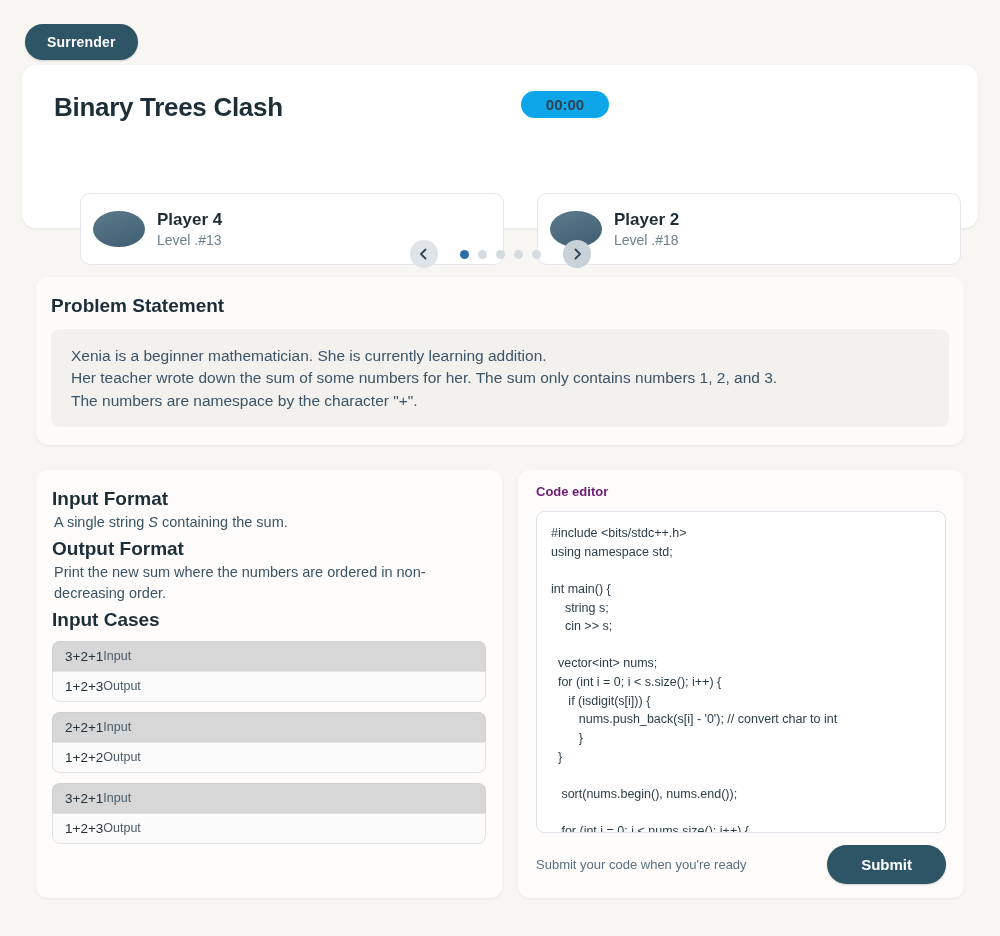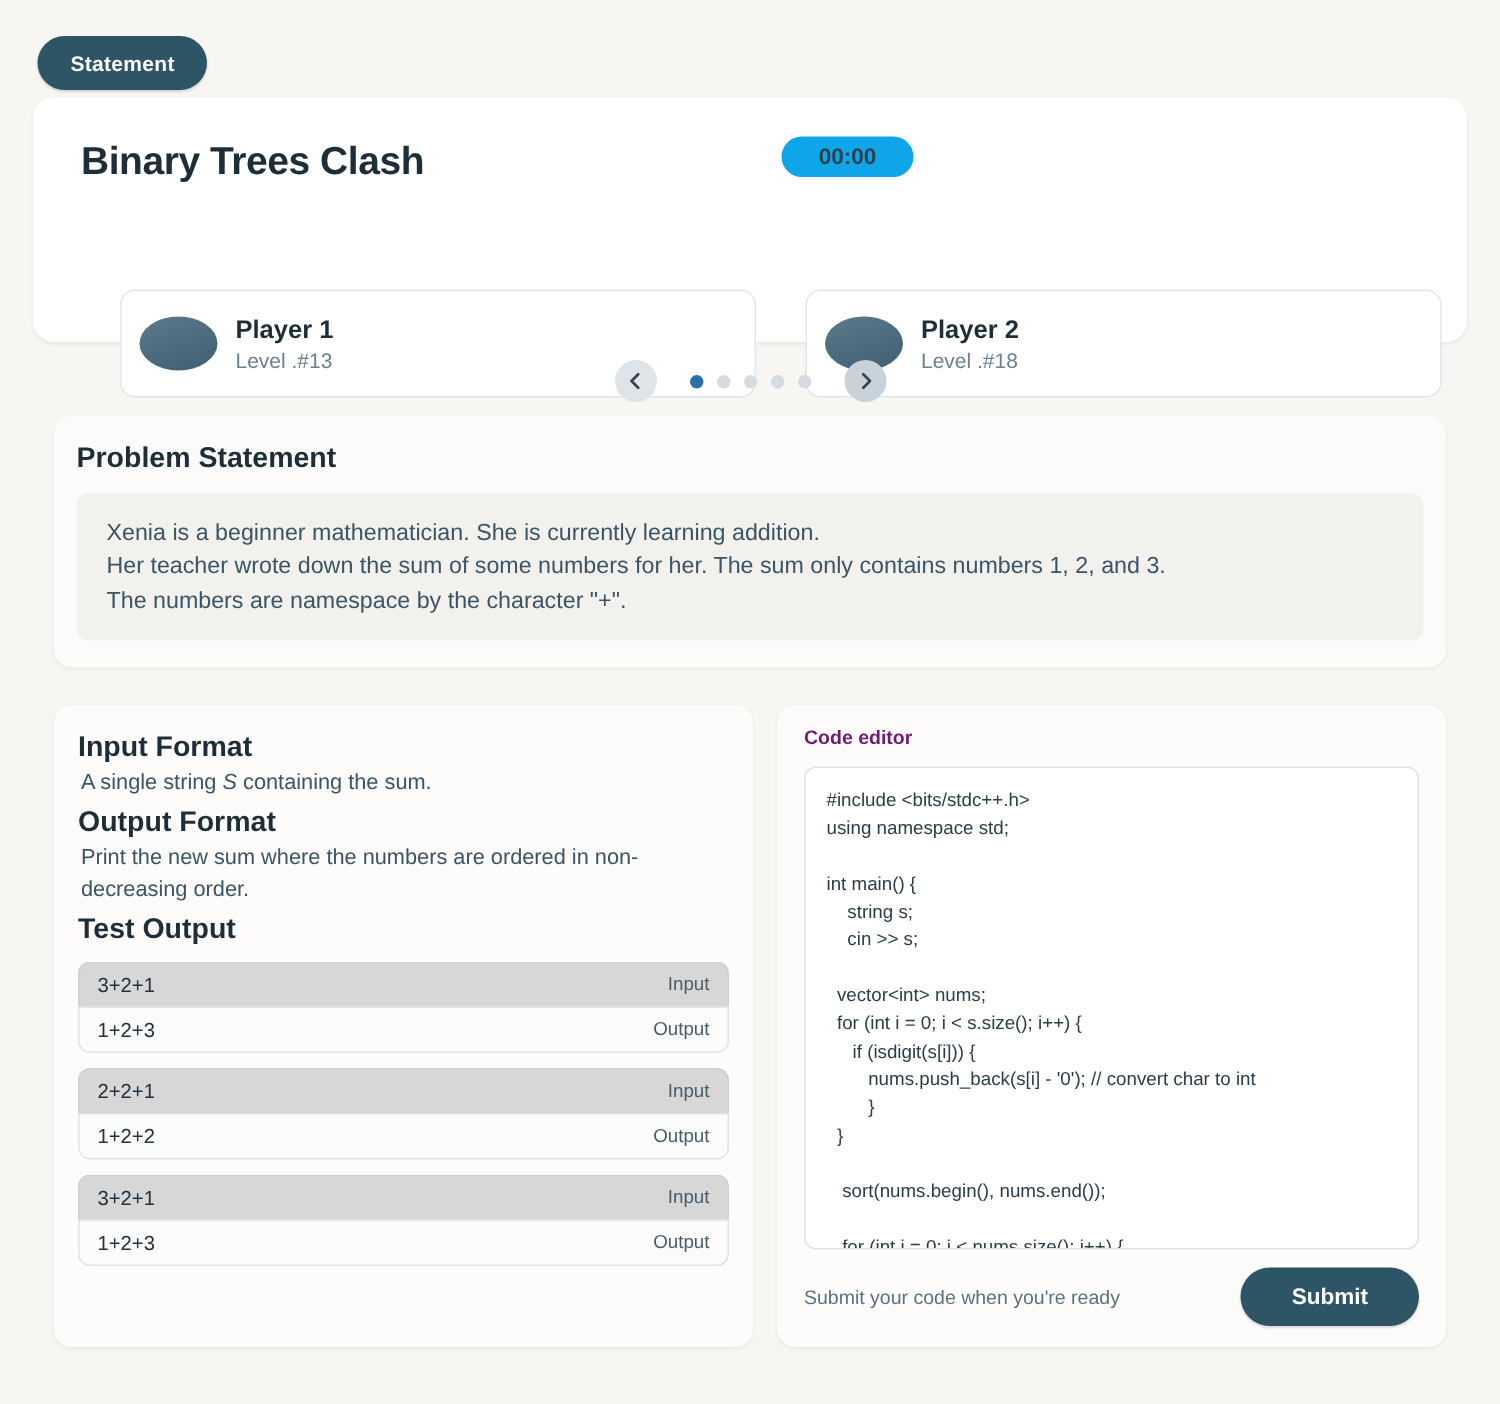--- a/index.html
+++ b/index.html
@@ -125,21 +125,21 @@
     border-radius: 12px;
     box-shadow: 0 1px 3px rgba(0,0,0,.06);
     padding: 14px 16px;
     overflow: hidden;
   }
   .sec-title { font-size: 19px; font-weight: bold; color: #1d2e38; margin: 4px 0 2px 0; }
   .sec-text { font-size: 14.5px; color: #3b5466; line-height: 1.4; margin: 0 0 6px 2px; }
   .sec-text i { font-style: italic; }
   .tc-group { margin-top: 10px; }
   .tc-row {
-    display: flex; align-items: center; justify-content: space-between;
+    display: flex; align-items: center; 
     padding: 7px 12px;
     font-size: 13.5px;
   }
   .tc-row.input-row {
     background: #d7d7d7;
     border-radius: 8px 8px 0 0;
     border: 1px solid #cfcfcf;
     border-bottom: none;
   }
   .tc-row.output-row {
@@ -184,30 +184,30 @@
     border-radius: 20px; padding: 11px 34px;
     font-size: 15px; font-weight: bold; cursor: pointer;
     box-shadow: 0 1px 2px rgba(0,0,0,.18);
   }
 </style>
 </head>
 <body>
 
 <div class="page">
 
-  <button class="surrender-btn">Statement</button>
+  <button class="surrender-btn">Surrender</button>
 
   <div class="header-card">
     <div class="match-title">Binary Trees Clash</div>
     <div class="timer-pill">00:00</div>
 
     <div class="player-card p1">
       <div class="avatar"></div>
       <div class="player-text">
-        <div class="player-name">Player 1</div>
+        <div class="player-name">Player 4</div>
         <div class="player-level">Level .#13</div>
       </div>
     </div>
 
     <div class="player-card p2">
       <div class="avatar"></div>
       <div class="player-text">
         <div class="player-name">Player 2</div>
         <div class="player-level">Level .#18</div>
       </div>
@@ -245,21 +245,21 @@
 
   <div class="left-panel">
     <div class="sec-title">Input Format</div>
     <p class="sec-text">
       <span>A single string </span><i>S</i><span> containing the sum.</span>
     </p>
 
     <div class="sec-title">Output Format</div>
     <p class="sec-text">Print the new sum where the numbers are ordered in non-decreasing order.</p>
 
-    <div class="sec-title">Test Output</div>
+    <div class="sec-title">Input Cases</div>
 
     <div class="tc-group">
       <div class="tc-row input-row">
         <span class="tc-val">3+2+1</span>
         <span class="tc-label">Input</span>
       </div>
       <div class="tc-row output-row">
         <span class="tc-val">1+2+3</span>
         <span class="tc-label">Output</span>
       </div>

